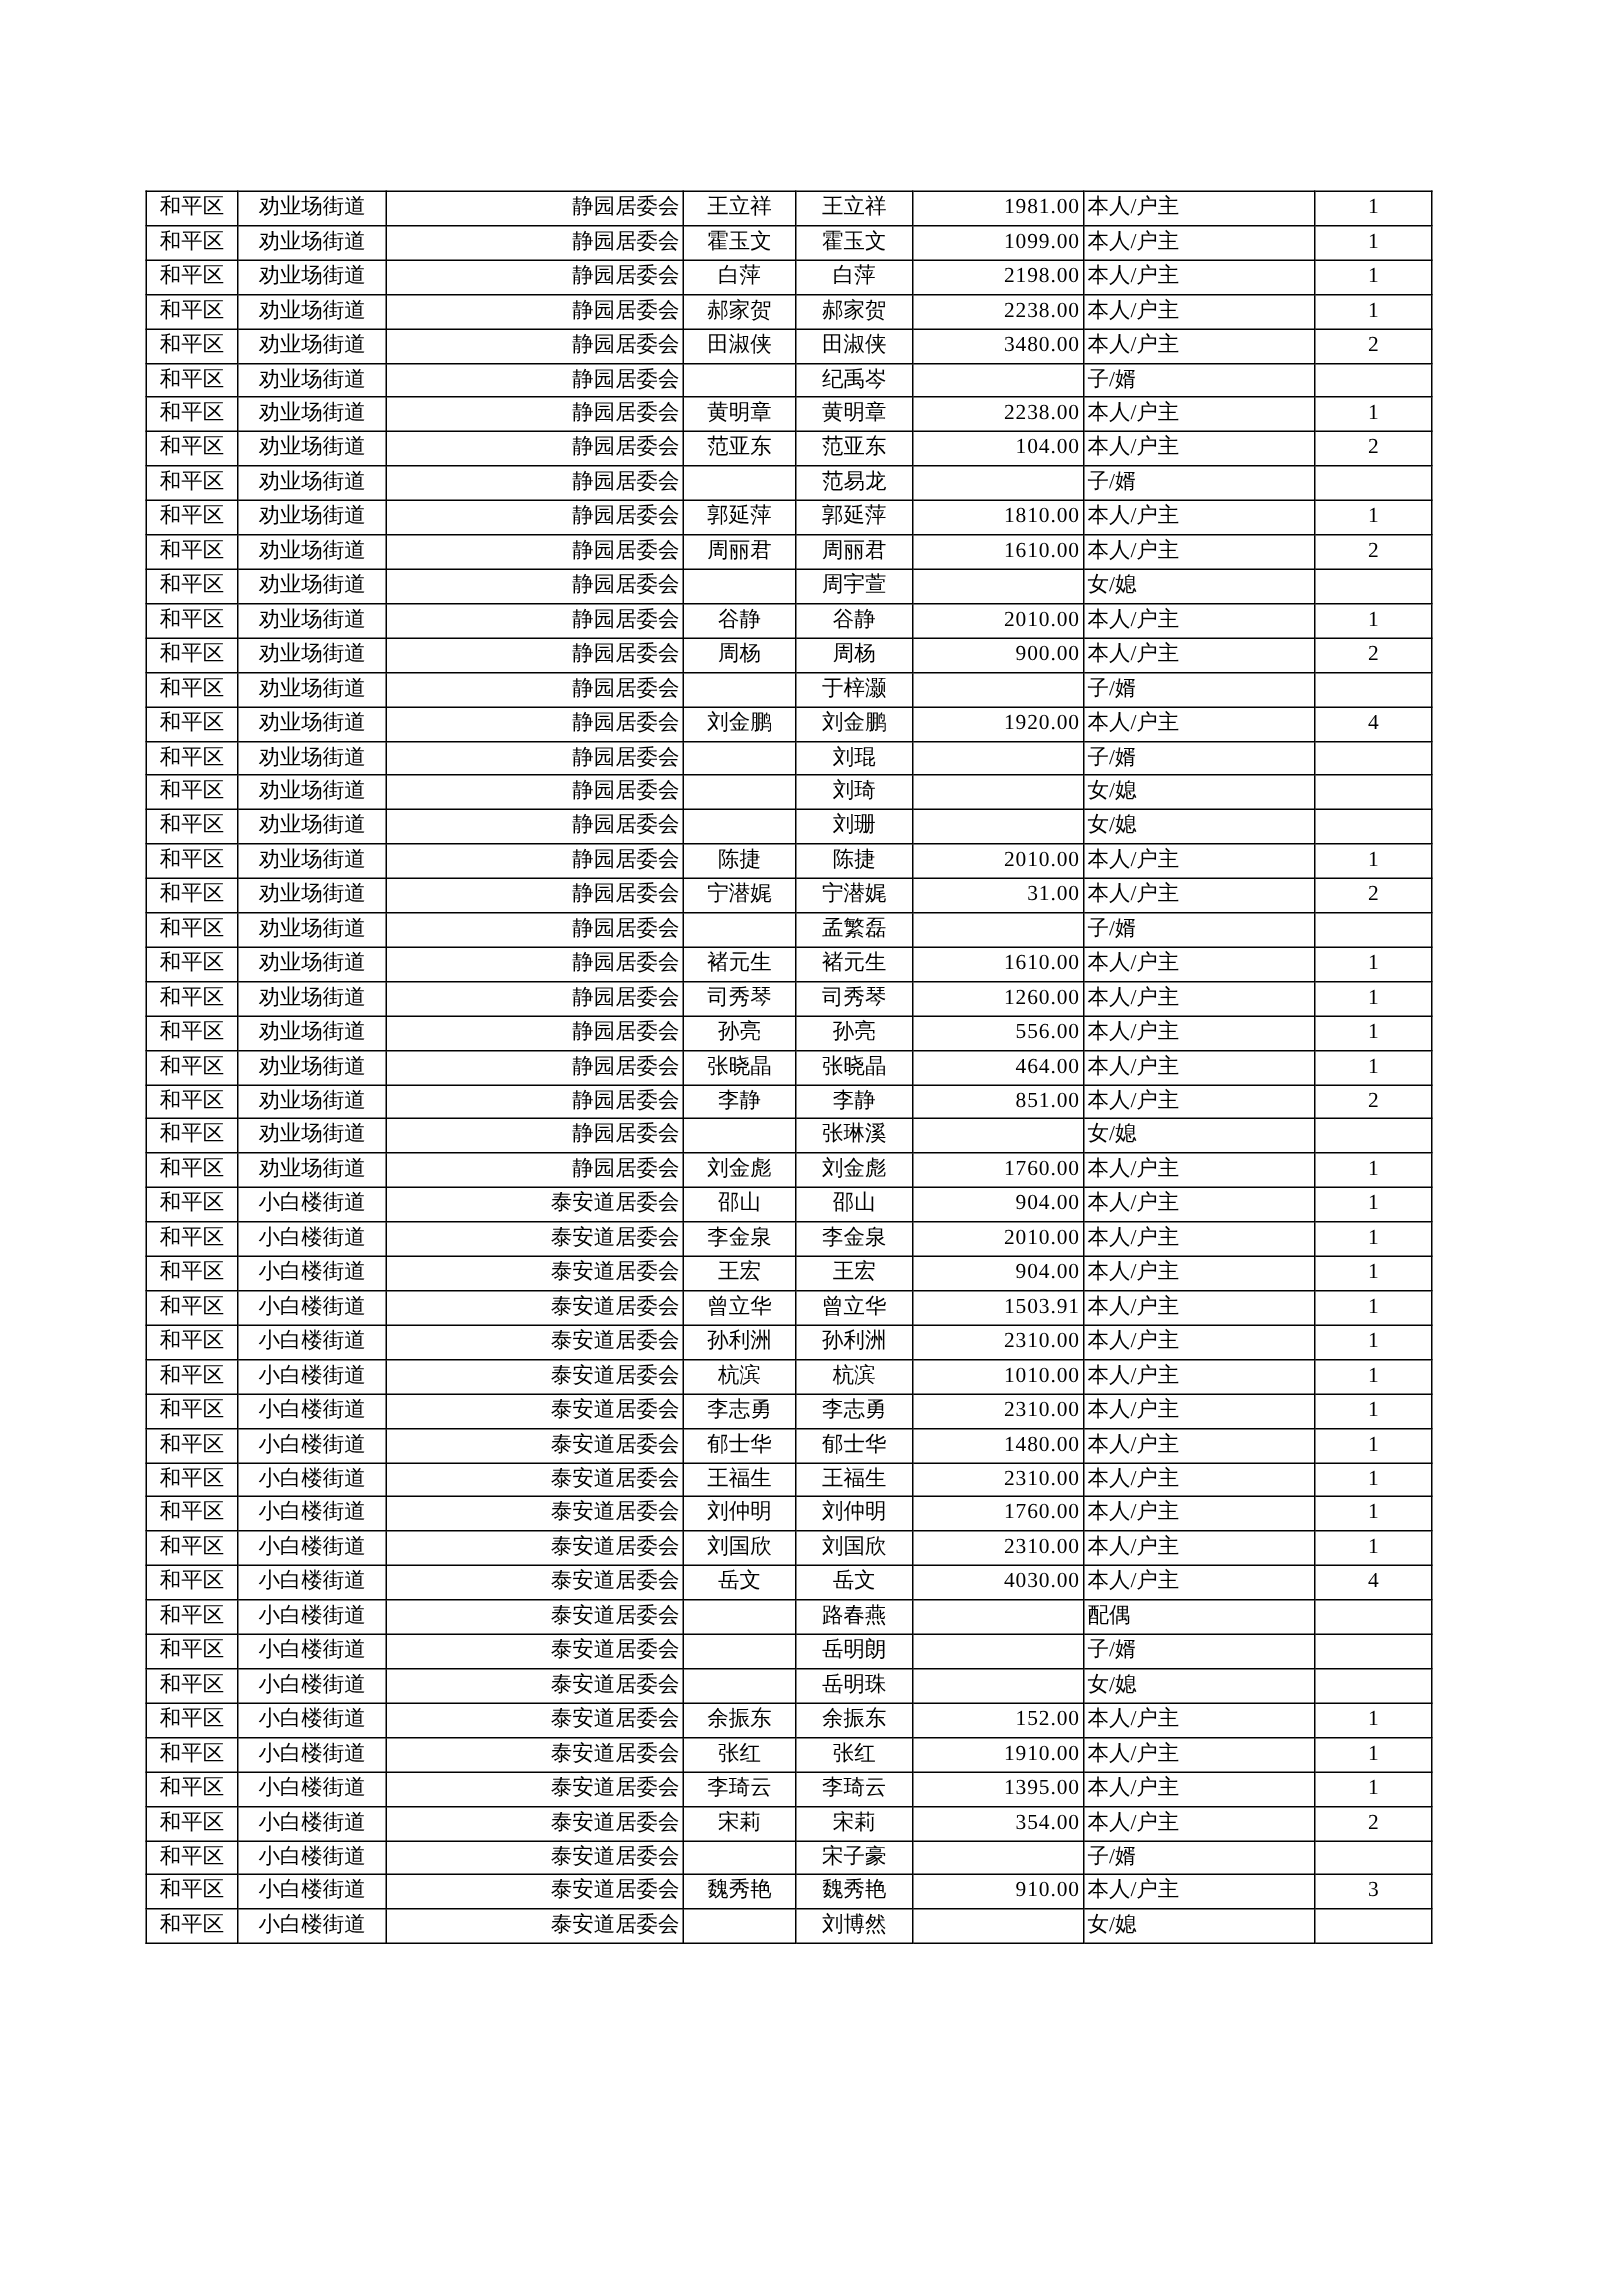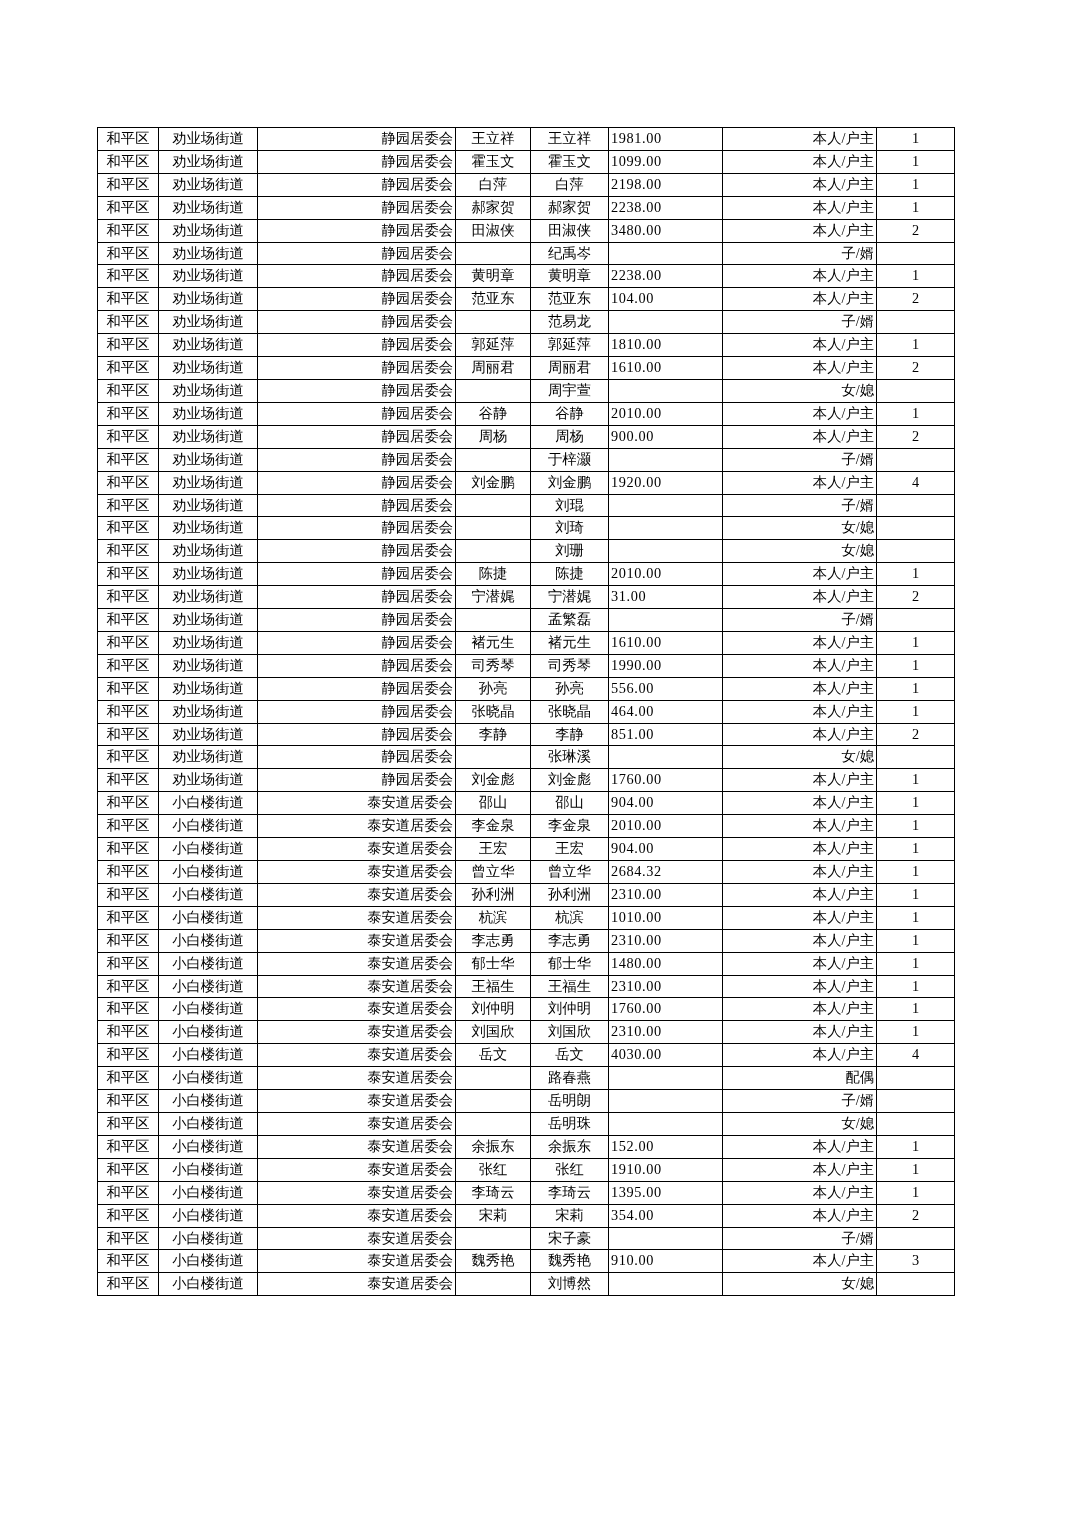--- a/index.html
+++ b/index.html
@@ -50,22 +50,22 @@
   col.c-member   { width: 78px; }
   col.c-amount   { width: 114px; }
   col.c-relation { width: 154px; }
   col.c-count    { width: 78px; }
 
   td.district  { text-align: center; }
   td.street    { text-align: center; }
   td.committee { text-align: right; }
   td.applicant { text-align: center; }
   td.member    { text-align: center; }
-  td.amount    { text-align: left; font-family: "Liberation Serif", "DejaVu Serif", serif; letter-spacing: 0.6px; }
-  td.relation  { text-align: right; }
+  td.amount    { text-align: right; font-family: "Liberation Serif", "DejaVu Serif", serif; letter-spacing: 0.6px; }
+  td.relation  { text-align: left; }
   td.count     { text-align: center; }
 </style>
 </head>
 <body>
 
 <div id="page">
 
   <div id="table-wrap">
     <table class="data-table">
       <colgroup>
@@ -308,21 +308,21 @@
             <td class="amount">1610.00</td>
             <td class="relation">本人/户主</td>
             <td class="count">1</td>
           </tr>
           <tr>
             <td class="district">和平区</td>
             <td class="street">劝业场街道</td>
             <td class="committee">静园居委会</td>
             <td class="applicant">司秀琴</td>
             <td class="member">司秀琴</td>
-            <td class="amount">1990.00</td>
+            <td class="amount">1260.00</td>
             <td class="relation">本人/户主</td>
             <td class="count">1</td>
           </tr>
           <tr>
             <td class="district">和平区</td>
             <td class="street">劝业场街道</td>
             <td class="committee">静园居委会</td>
             <td class="applicant">孙亮</td>
             <td class="member">孙亮</td>
             <td class="amount">556.00</td>
@@ -398,21 +398,21 @@
             <td class="amount">904.00</td>
             <td class="relation">本人/户主</td>
             <td class="count">1</td>
           </tr>
           <tr>
             <td class="district">和平区</td>
             <td class="street">小白楼街道</td>
             <td class="committee">泰安道居委会</td>
             <td class="applicant">曾立华</td>
             <td class="member">曾立华</td>
-            <td class="amount">2684.32</td>
+            <td class="amount">1503.91</td>
             <td class="relation">本人/户主</td>
             <td class="count">1</td>
           </tr>
           <tr>
             <td class="district">和平区</td>
             <td class="street">小白楼街道</td>
             <td class="committee">泰安道居委会</td>
             <td class="applicant">孙利洲</td>
             <td class="member">孙利洲</td>
             <td class="amount">2310.00</td>

